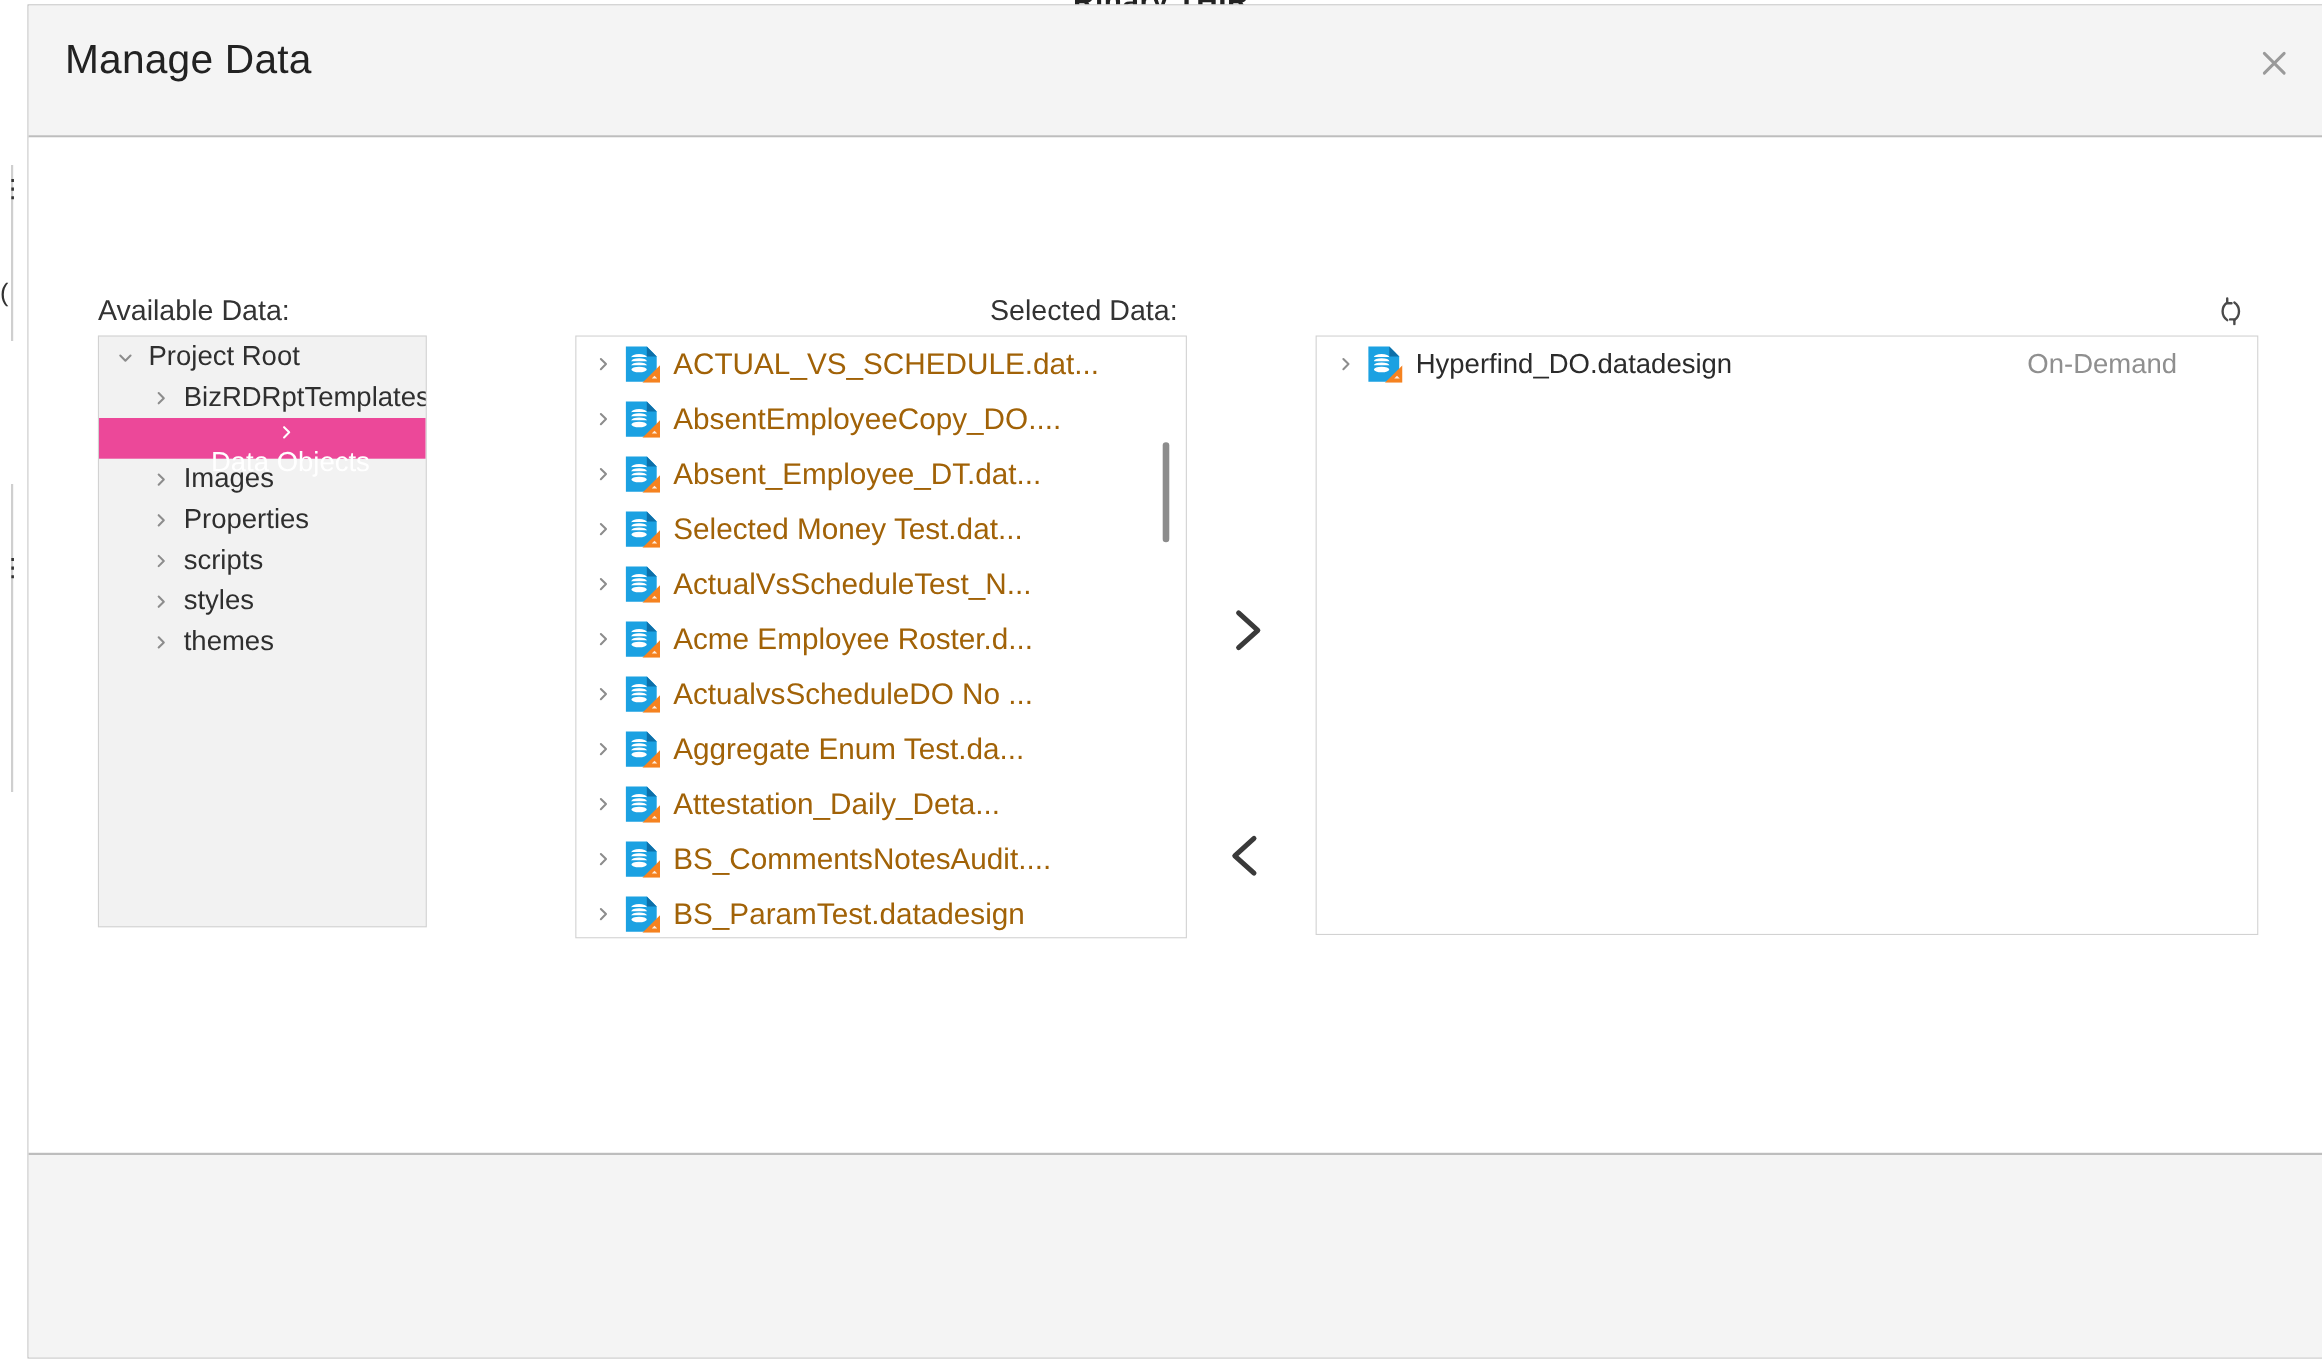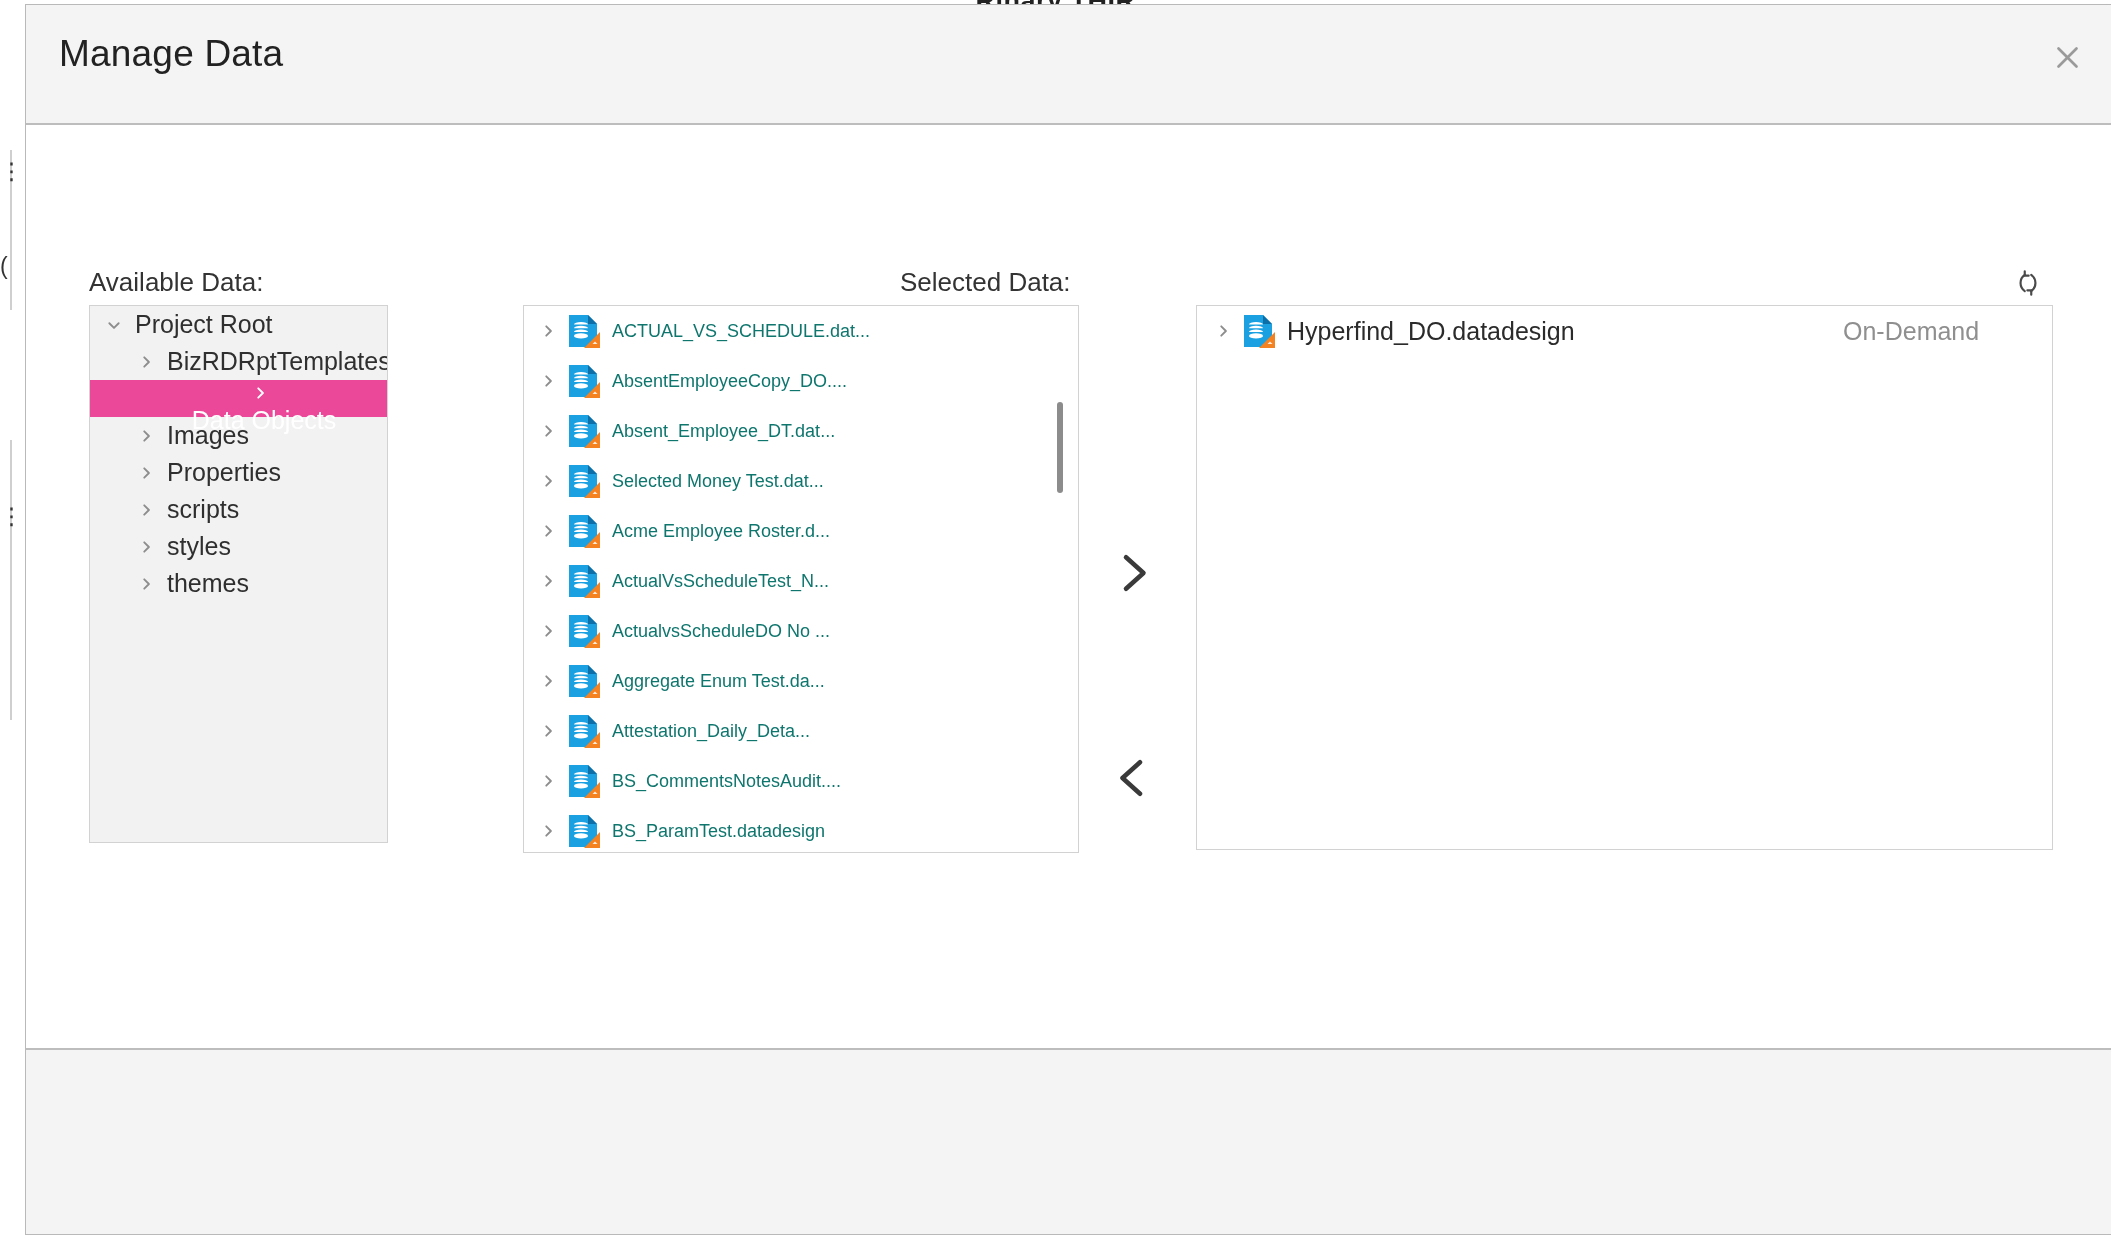--- a/index.html
+++ b/index.html
@@ -116,21 +116,21 @@
     left: 497px; top: 180px;
     width: 556px; height: 548px;
     background: #ffffff;
     border: 1px solid #d2d2d2;
     overflow: hidden;
   }
   .list-row {
     height: 50px;
     display: flex; align-items: center;
     padding-left: 10px;
-    font-size: 18px; color: #0f766e;
+    font-size: 27px; color: #a16207;
     cursor: pointer;
     white-space: nowrap;
     text-align: center;
   }
   .list-row .tw {
     width: 28px; flex: 0 0 28px;
     display: inline-flex; align-items: center; justify-content: center;
     color: #8d8d8d;
   }
   .list-row .tw svg { width: 14px; height: 14px; display: block; }
@@ -429,44 +429,44 @@
                 <path d="M8 10.5 v3.6 a7 2.6 0 0 0 14 0 v-3.6 z" fill="#1ba1e2"></path>
                 <ellipse cx="15" cy="14.3" rx="7" ry="2.6" fill="#fff"></ellipse>
                 <path d="M8 14.3 v3.6 a7 2.6 0 0 0 14 0 v-3.6 z" fill="#1ba1e2"></path>
                 <ellipse cx="15" cy="18.1" rx="7" ry="2.6" fill="#fff"></ellipse>
                 <path d="M8 18.1 v3.6 a7 2.6 0 0 0 14 0 v-3.6 z" fill="#1ba1e2"></path>
                 <ellipse cx="15" cy="21.9" rx="7" ry="2.6" fill="#fff"></ellipse>
                 <path d="M34 34 h-16 l16 -16 z" fill="#f58220"></path>
                 <path d="M26.5 30 l2.5 -2.5 2.5 2.5 z" fill="#fff" opacity=".85"></path>
               </svg>
             </span>
+            <span>ActualVsScheduleTest_N...</span>
+          </div>
+          <div class="list-row">
+            <span class="tw">
+              <svg viewBox="0 0 24 24" fill="none" stroke="currentColor" stroke-width="3.2" stroke-linecap="round" stroke-linejoin="round">
+                <polyline points="9,4 17,12 9,20"></polyline>
+              </svg>
+            </span>
+            <span class="dd-icon">
+              <svg viewBox="0 0 34 34">
+                <path d="M3 1 h19 l9 9 v23 h-28 z" fill="#1ba1e2"></path>
+                <path d="M22 1 l9 9 h-9 z" fill="#0d6fa8"></path>
+                <ellipse cx="15" cy="10.5" rx="7" ry="2.6" fill="#fff"></ellipse>
+                <path d="M8 10.5 v3.6 a7 2.6 0 0 0 14 0 v-3.6 z" fill="#1ba1e2"></path>
+                <ellipse cx="15" cy="14.3" rx="7" ry="2.6" fill="#fff"></ellipse>
+                <path d="M8 14.3 v3.6 a7 2.6 0 0 0 14 0 v-3.6 z" fill="#1ba1e2"></path>
+                <ellipse cx="15" cy="18.1" rx="7" ry="2.6" fill="#fff"></ellipse>
+                <path d="M8 18.1 v3.6 a7 2.6 0 0 0 14 0 v-3.6 z" fill="#1ba1e2"></path>
+                <ellipse cx="15" cy="21.9" rx="7" ry="2.6" fill="#fff"></ellipse>
+                <path d="M34 34 h-16 l16 -16 z" fill="#f58220"></path>
+                <path d="M26.5 30 l2.5 -2.5 2.5 2.5 z" fill="#fff" opacity=".85"></path>
+              </svg>
+            </span>
             <span>Acme Employee Roster.d...</span>
-          </div>
-          <div class="list-row">
-            <span class="tw">
-              <svg viewBox="0 0 24 24" fill="none" stroke="currentColor" stroke-width="3.2" stroke-linecap="round" stroke-linejoin="round">
-                <polyline points="9,4 17,12 9,20"></polyline>
-              </svg>
-            </span>
-            <span class="dd-icon">
-              <svg viewBox="0 0 34 34">
-                <path d="M3 1 h19 l9 9 v23 h-28 z" fill="#1ba1e2"></path>
-                <path d="M22 1 l9 9 h-9 z" fill="#0d6fa8"></path>
-                <ellipse cx="15" cy="10.5" rx="7" ry="2.6" fill="#fff"></ellipse>
-                <path d="M8 10.5 v3.6 a7 2.6 0 0 0 14 0 v-3.6 z" fill="#1ba1e2"></path>
-                <ellipse cx="15" cy="14.3" rx="7" ry="2.6" fill="#fff"></ellipse>
-                <path d="M8 14.3 v3.6 a7 2.6 0 0 0 14 0 v-3.6 z" fill="#1ba1e2"></path>
-                <ellipse cx="15" cy="18.1" rx="7" ry="2.6" fill="#fff"></ellipse>
-                <path d="M8 18.1 v3.6 a7 2.6 0 0 0 14 0 v-3.6 z" fill="#1ba1e2"></path>
-                <ellipse cx="15" cy="21.9" rx="7" ry="2.6" fill="#fff"></ellipse>
-                <path d="M34 34 h-16 l16 -16 z" fill="#f58220"></path>
-                <path d="M26.5 30 l2.5 -2.5 2.5 2.5 z" fill="#fff" opacity=".85"></path>
-              </svg>
-            </span>
-            <span>ActualVsScheduleTest_N...</span>
           </div>
           <div class="list-row">
             <span class="tw">
               <svg viewBox="0 0 24 24" fill="none" stroke="currentColor" stroke-width="3.2" stroke-linecap="round" stroke-linejoin="round">
                 <polyline points="9,4 17,12 9,20"></polyline>
               </svg>
             </span>
             <span class="dd-icon">
               <svg viewBox="0 0 34 34">
                 <path d="M3 1 h19 l9 9 v23 h-28 z" fill="#1ba1e2"></path>

